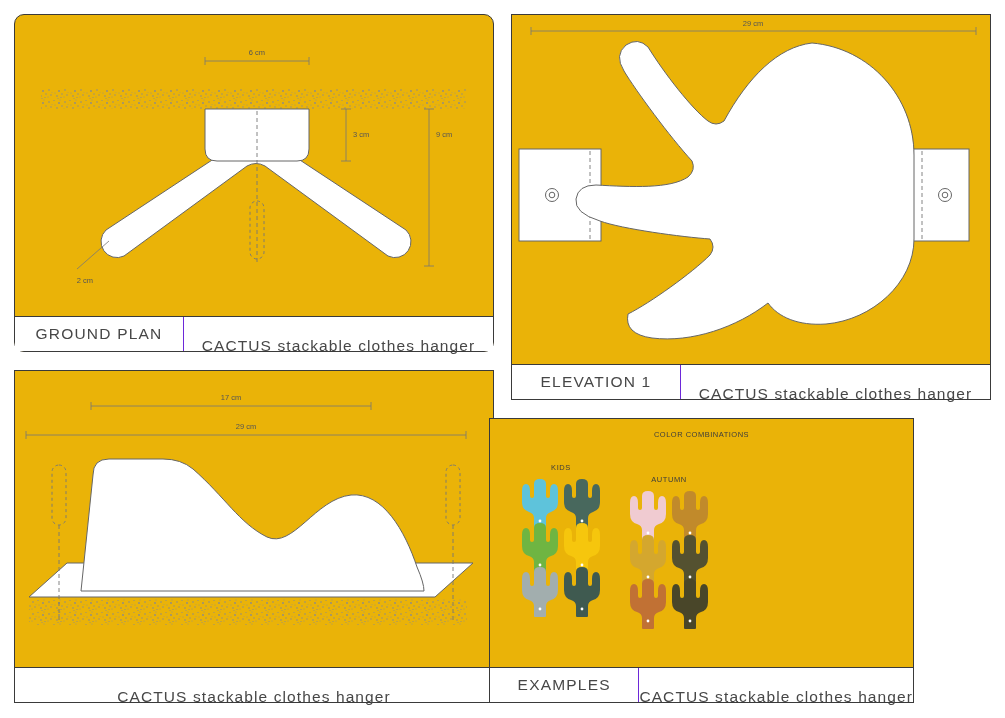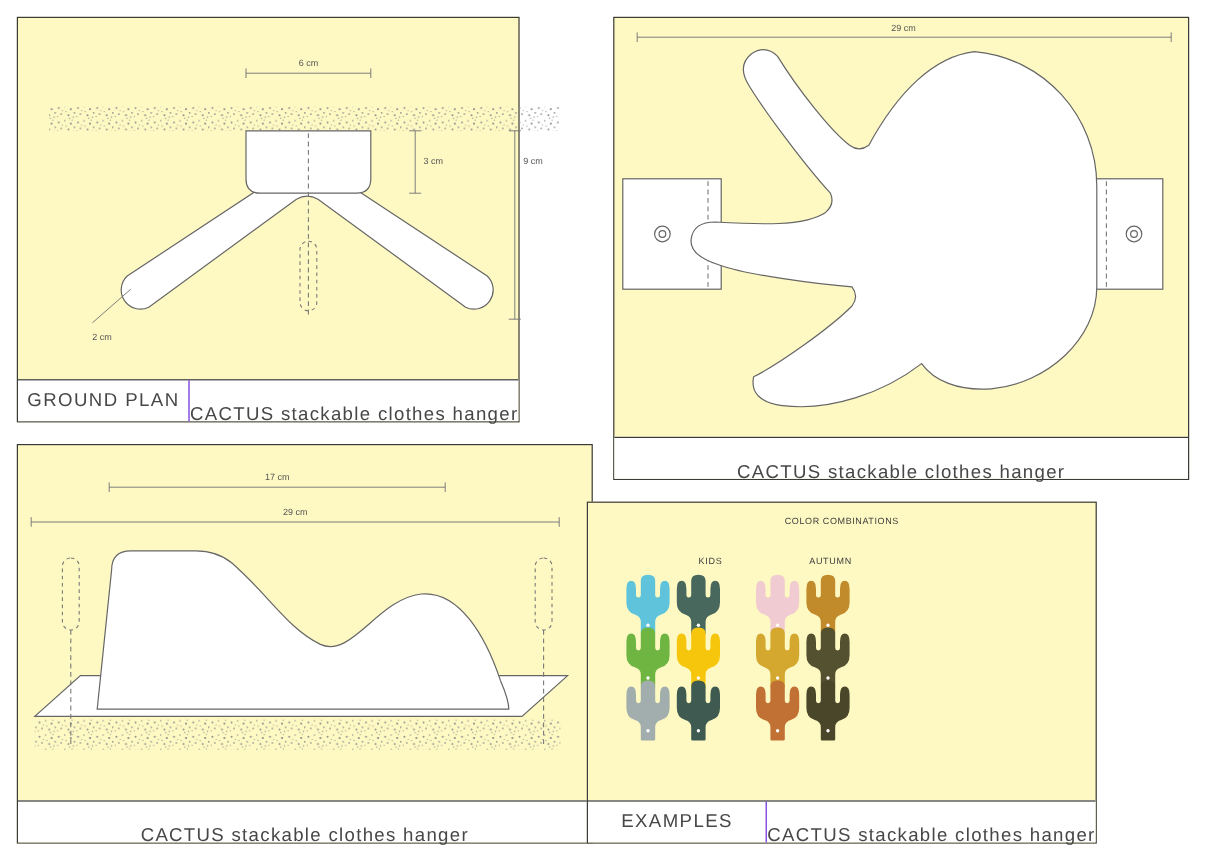--- a/index.html
+++ b/index.html
@@ -1,44 +1,44 @@
 <!DOCTYPE html>
 <html><head>
 <meta charset="utf-8">
 <style>
   html,body{margin:0;padding:0;background:#ffffff;}
   .page{position:relative;width:1005px;height:718px;background:#ffffff;
         font-family:"Liberation Sans",sans-serif;color:#4a4a4a;overflow:hidden;}
-  .panel{position:absolute;border:1px solid #3a3a3a;background:#fef9c3;box-sizing:border-box;}
+  .panel{position:absolute;border:1px solid #3a3a3a;background:#eab308;box-sizing:border-box;}
   .panel svg.drawing{position:absolute;left:0;top:0;}
   .titlebar{position:absolute;left:0;right:0;bottom:0;height:34px;border-top:1px solid #3a3a3a;
             display:flex;align-items:stretch;background:#fff;}
   .title-cell{width:168px;border-right:1px solid #6d28d9;display:flex;align-items:center;
               justify-content:center;font-size:15.5px;letter-spacing:1.2px;color:#474747;}
   .subtitle-cell{flex:1;display:flex;align-items:center;justify-content:center;
                  font-size:15.5px;letter-spacing:1.1px;color:#474747;white-space:nowrap;margin-top:24px;}
   
-  #panel-ground-plan{left:14px;top:14px;width:419px;height:338px;}
+  #panel-ground-plan{left:14px;top:14px;width:480px;height:338px;border-radius:10px;}
   #panel-elevation-1{left:511px;top:14px;width:480px;height:386px;}
   #panel-elevation-2{left:14px;top:370px;width:480px;height:333px;padding-left:44px;}
   #panel-details{left:489px;top:418px;width:425px;height:285px;padding-left:24px;}
   
   .outline{fill:#ffffff;stroke:#666;stroke-width:1;}
   .dim{stroke:#777;stroke-width:0.8;}
   .dash{stroke:#777;stroke-width:0.9;fill:none;stroke-dasharray:4 3;}
   .dashrect{stroke:#777;stroke-width:0.9;fill:none;stroke-dasharray:3 3;}
   .ring{fill:none;stroke:#666;stroke-width:1;}
   text.dimlabel{font-family:"Liberation Sans",sans-serif;font-size:7.5px;fill:#555;}
   
   .details-header{position:absolute;left:0;right:0;top:10px;text-align:center;
                   font-size:7.5px;letter-spacing:.5px;color:#3c3c3c;line-height:11px;}
-  .color-group{position:absolute;top:44px;text-align:right;}
+  .color-group{position:absolute;top:44px;text-align:center;}
   .group-label{font-size:7.5px;letter-spacing:.6px;color:#3c3c3c;margin-bottom:6px;}
   #group-kids{left:30px;width:82px;}
-  #group-autumn{left:138px;width:82px;}
+  #group-autumn{left:138px;width:82px;margin-top:12px;}
   #group-green{left:262px;width:166px;}
   .defs-holder{position:absolute;width:0;height:0;overflow:hidden;}
 </style>
 </head>
 <body>
 
 <div class="page">
 
   <svg class="defs-holder" aria-hidden="true">
     <defs>
@@ -121,20 +121,21 @@
                Q62,198 64,184 Q66,170 84,170 C120,172 158,174 176,162 Q184,155 180,146
                C158,122 124,76 112,56 Q102,40 114,30 Q126,22 136,32
                C152,58 180,94 196,106 Q204,112 212,106 C236,62 266,32 300,28 Z"></path>
 
       <circle class="ring" cx="40" cy="180" r="6.5"></circle>
       <circle class="ring" cx="40" cy="180" r="2.8"></circle>
       <circle class="ring" cx="433" cy="180" r="6.5"></circle>
       <circle class="ring" cx="433" cy="180" r="2.8"></circle>
     </svg>
     <div class="titlebar">
+      <div class="title-cell">ELEVATION 1</div>
       <div class="subtitle-cell">CACTUS stackable clothes hanger</div>
     </div>
   </div>
 
   <div class="panel" id="panel-elevation-2">
     <svg class="drawing" width="480" height="299" viewBox="0 0 480 299">
 
       <line class="dim" x1="76" y1="35" x2="356" y2="35"></line>
       <line class="dim" x1="76" y1="31" x2="76" y2="39"></line>
       <line class="dim" x1="356" y1="31" x2="356" y2="39"></line>

